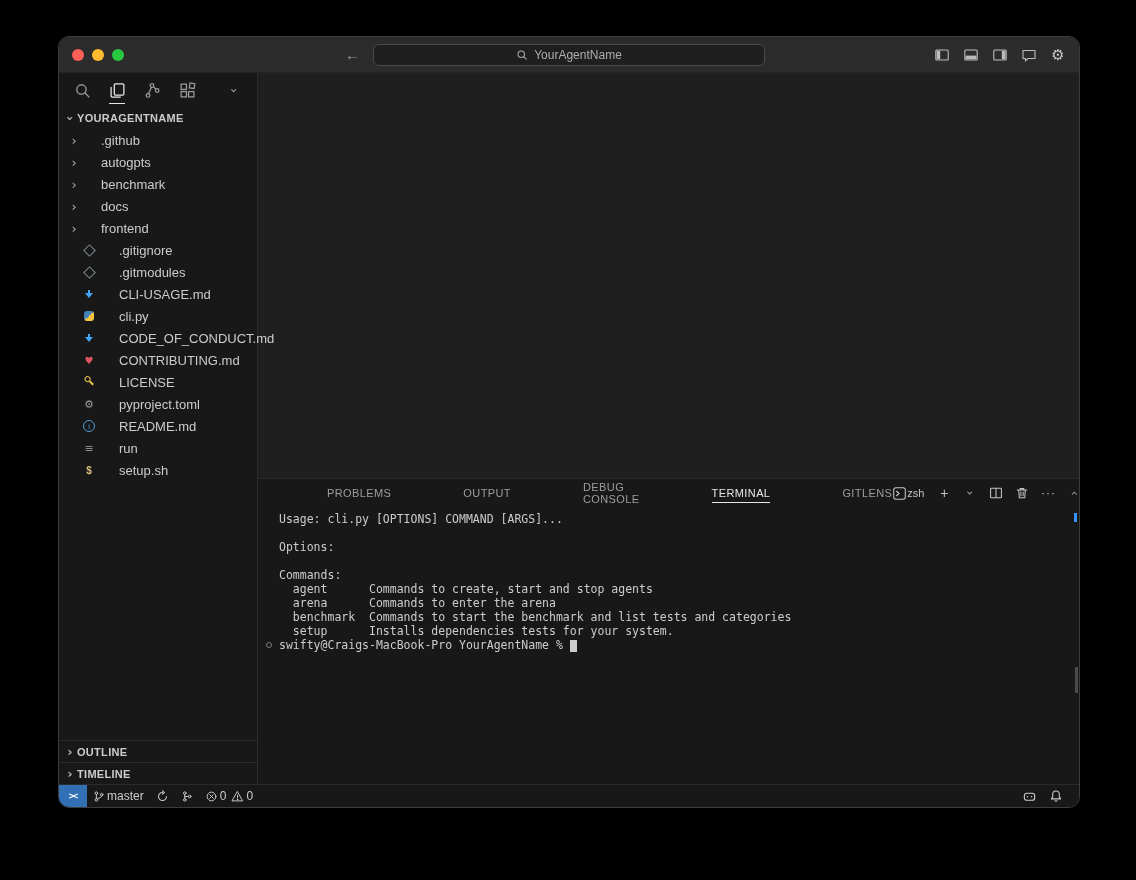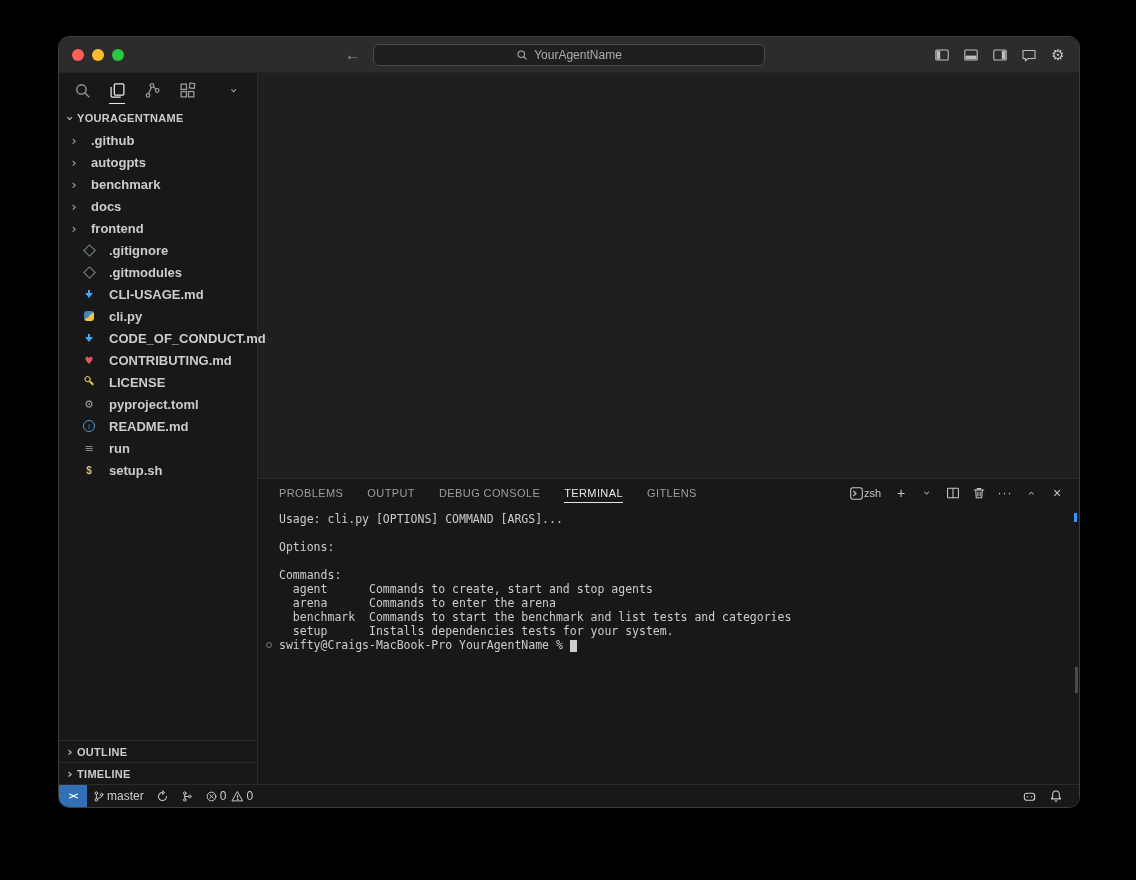--- a/index.html
+++ b/index.html
@@ -38,21 +38,21 @@
   .activity-item.more { margin-left:11px; color:#b0b0b0; }
 
   
   .explorer-header { display:flex; align-items:center; height:22px; padding-left:4px; color:#cccccc;
     font-size:11px; font-weight:700; letter-spacing:.3px; }
   .chev { display:inline-block; width:14px; text-align:center; color:#b0b0b0; font-size:13px;
     font-family:"DejaVu Sans",sans-serif; flex:none; }
   .chev.down { transform:rotate(90deg); }
   .tree { }
   .tree-item { display:flex; align-items:center; height:22px; padding-left:8px; font-size:13px; color:#cccccc; cursor:pointer; }
-  .tree-item .label { margin-left:10px; white-space:nowrap;font-weight:bold; }
+  .tree-item .label { margin-left:20px; white-space:nowrap; }
   .file-icon { width:16px; height:16px; margin-right:2px; flex:none; display:flex; align-items:center; justify-content:center;
     position:relative; font-size:11px; }
   .hidden { visibility:hidden; }
 
   .icon-git::before { content:""; width:7px; height:7px; border:1.2px solid #7d8a91; transform:rotate(45deg); display:block; }
   .icon-markdown { flex-direction:column; }
   .icon-markdown::before { content:""; width:2px; height:3px; background:#42a5f5; display:block; }
   .icon-markdown::after { content:""; border-left:4px solid transparent; border-right:4px solid transparent;
     border-top:5px solid #42a5f5; display:block; }
   .icon-python::before { content:""; width:10px; height:10px; border-radius:3px; display:block;
@@ -75,21 +75,21 @@
 
   .sidebar-sections { position:absolute; bottom:0; left:0; right:0; }
   .sidebar-section { height:22px; border-top:1px solid #2b2b2b; display:flex; align-items:center; padding-left:4px;
     font-size:11px; font-weight:700; color:#cccccc; letter-spacing:.3px; }
 
   
   .panel { height:306px; border-top:1px solid #2b2b2b; background:#181818; display:flex; flex-direction:column; position:relative; }
   .panel-header { height:28px; display:flex; align-items:center; padding:0 14px 0 21px; flex:none; }
   .panel-tabs { display:flex; gap:24px; height:100%; }
   .panel-tab { font-size:11px; letter-spacing:.4px; color:#9d9d9d; height:100%; display:flex; align-items:center;
-    position:relative; cursor:pointer; font-weight:500; }
+    position:relative; cursor:pointer; font-weight:500;margin-left:48px; }
   .panel-tab.active { color:#e7e7e7; }
   .panel-tab.active::after { content:""; position:absolute; left:0; right:0; bottom:4px; height:1px; background:#e7e7e7; }
   .panel-actions { margin-left:auto; display:flex; align-items:center; gap:10px; color:#c5c5c5; }
   .pa-icon { display:flex; align-items:center; justify-content:center; width:16px; height:16px; cursor:pointer; }
   .zsh-badge { display:flex; align-items:center; font-size:11px; color:#c5c5c5; margin-right:2px; cursor:pointer; }
   .plus-glyph { font-size:14px; color:#c5c5c5; }
   .kebab-glyph { font-size:12px; letter-spacing:1px; color:#c5c5c5; }
   .close-glyph { font-size:14px; color:#c5c5c5; }
 
   .terminal { flex:1; padding:5px 14px 0 21px; font-family:"DejaVu Sans Mono","Liberation Mono",monospace;

